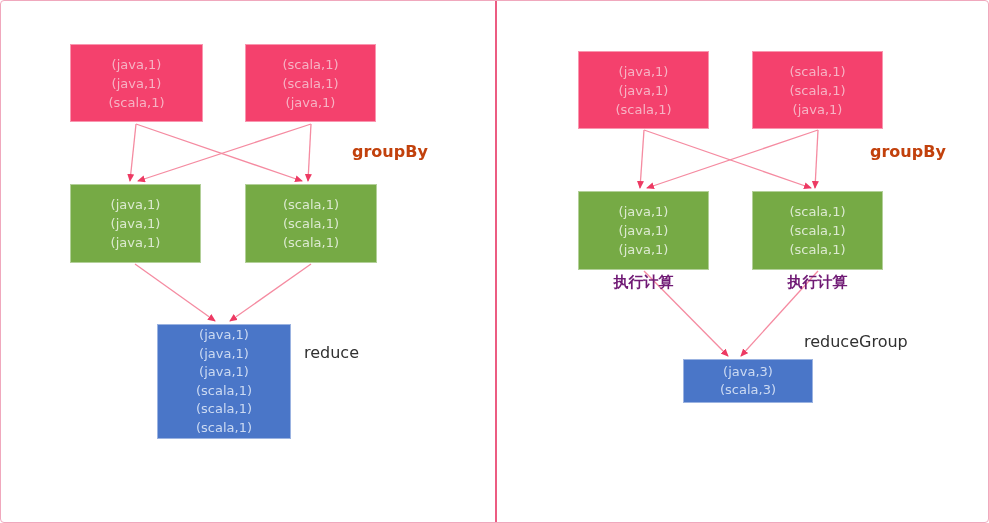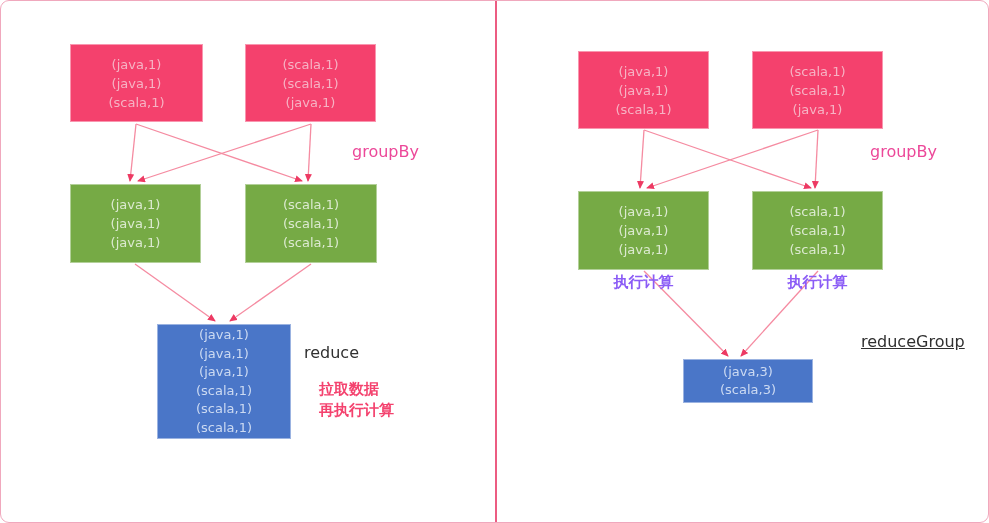--- a/index.html
+++ b/index.html
@@ -5,21 +5,21 @@
   * { margin: 0; padding: 0; box-sizing: border-box; }
   html, body { background: #ffffff; }
   body { font-family: "DejaVu Sans", "Liberation Sans", sans-serif; }
 
   .canvas {
     position: relative;
     width: 989px;
     height: 523px;
     background: #ffffff;
     border: 1px solid #f0a8bd;
-    border-radius: 9px;
+    border-radius: 4px;
     overflow: hidden;
   }
 
   .arrows {
     position: absolute;
     left: 0; top: 0;
     width: 989px; height: 523px;
     pointer-events: none;
   }
 
@@ -44,37 +44,37 @@
   }
   .box.pink  { background: #f4416d; color: #f6b3c4; }
   .box.green { background: #76aa45; color: #dcead0; }
   .box.blue  { background: #4a76c8; color: #ccdaf2; line-height: 18.5px; }
 
   .label {
     position: absolute;
     white-space: pre-line;
   }
   .label.accent {
-    color: #ec4899;
-    font-weight: 400;
+    color: #c2410c;
+    font-weight: 700;
   }
   .label.groupby { font-size: 16px; }
   .label.op {
     color: #303030;
     font-size: 16px;
     font-weight: 500;
   }
   .label.note {
     color: #f4426e;
     font-size: 15px;
     font-weight: 600;
     line-height: 20.5px;
   }
   .label.compute {
-    color: #8b5cf6;
+    color: #701a75;
     font-size: 15px;
     font-weight: 600;
     width: 131px;
     text-align: center;
   }
 </style>
 </head>
 <body>
 
 <div class="canvas">
@@ -120,22 +120,20 @@
 (scala,1)</div>
 
   <div class="box blue" style="left:156px; top:323px; width:134px; height:115px;">(java,1)
 (java,1)
 (java,1)
 (scala,1)
 (scala,1)
 (scala,1)</div>
 
   <div class="label op" style="left:303px; top:342px;">reduce</div>
-  <div class="label note" style="left:318px; top:378px;">拉取数据
-再执行计算</div>
 
   <div class="divider"></div>
 
   <div class="box pink" style="left:577px; top:50px; width:131px; height:78px;">(java,1)
 (java,1)
 (scala,1)</div>
   <div class="box pink" style="left:751px; top:50px; width:131px; height:78px;">(scala,1)
 (scala,1)
 (java,1)</div>
 
@@ -147,15 +145,15 @@
   <div class="box green" style="left:751px; top:190px; width:131px; height:79px;">(scala,1)
 (scala,1)
 (scala,1)</div>
 
   <div class="label compute" style="left:577px; top:272px;">执行计算</div>
   <div class="label compute" style="left:751px; top:272px;">执行计算</div>
 
   <div class="box blue" style="left:682px; top:358px; width:130px; height:44px;">(java,3)
 (scala,3)</div>
 
-  <div class="label op" style="left:860px; top:331px;text-decoration:underline;">reduceGroup</div>
+  <div class="label op" style="left:803px; top:331px;">reduceGroup</div>
 
 </div>
 
 </body></html>

